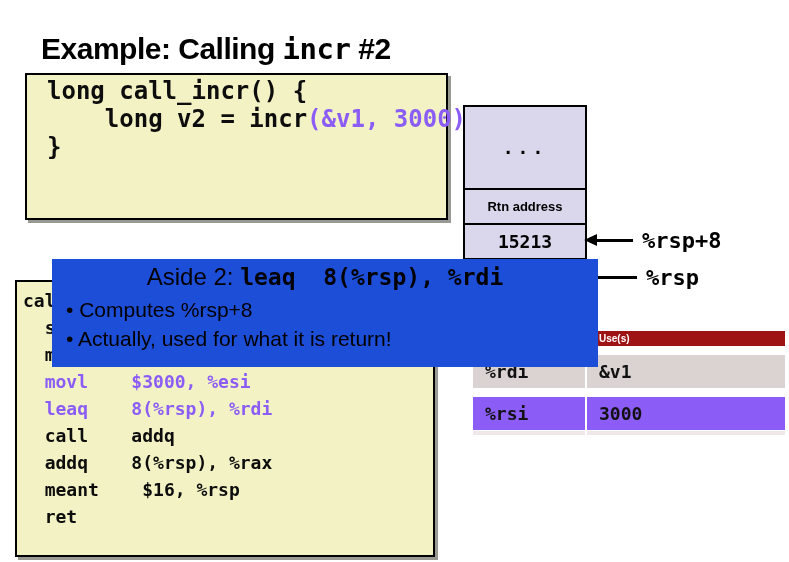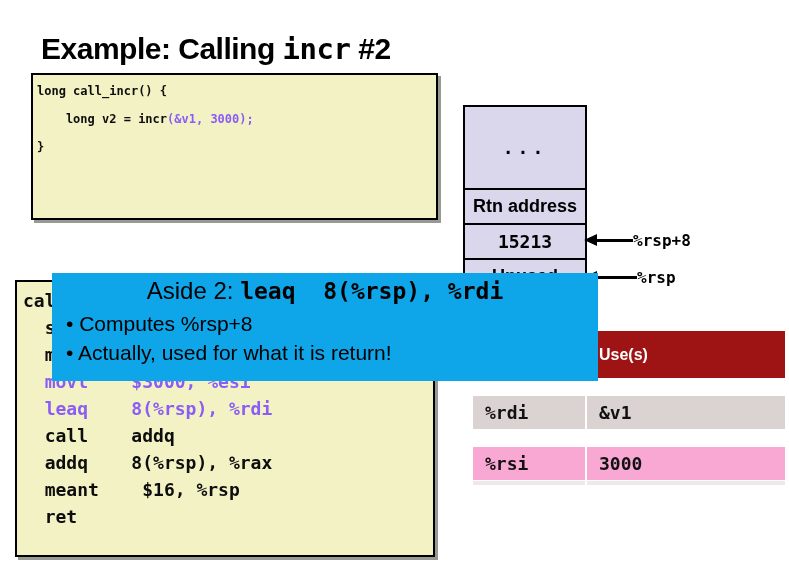--- a/index.html
+++ b/index.html
@@ -9,65 +9,65 @@
   .mono{font-family:"DejaVu Sans Mono",monospace;}
 
   
   .title{position:absolute;left:25px;top:16px;margin:16px;font-size:30px;font-weight:700;letter-spacing:-0.5px;}
   .title .mono{font-size:29px;font-weight:700;}
 
   
   .code-block{position:absolute;background:#F2F2C4;border:2px solid #000;
               box-shadow:3px 3px 0 rgba(70,70,60,0.55);
               font-family:"DejaVu Sans Mono",monospace;font-weight:700;color:#0d0d0d;}
-  .c-block{left:31px;top:73px;width:399px;height:141px;font-size:12px;line-height:28px;padding:2px 0 0 4px;}
+  .c-block{left:25px;top:73px;width:399px;height:141px;font-size:24px;line-height:28px;padding:2px 0 0 20px;}
   .asm-block{left:15px;top:280px;width:410px;height:268px;font-size:18px;line-height:27px;padding:5px 0 0 6px;}
   .code-line{white-space:pre;}
   .seg-k{color:#0d0d0d;}
   .seg-r{color:#8b5cf6;}
 
   
   .stack-heading{position:absolute;left:512px;top:61px;width:200px;text-align:center;
                  font-size:18px;font-weight:700;}
   .stack-box{position:absolute;left:463px;top:105px;width:120px;border:2px solid #000;background:#DAD7ED;}
   .stack-cell{border-top:2px solid #000;height:33px;display:flex;align-items:center;justify-content:center;
-              font-weight:700;font-size:18px;}
+              font-weight:700;font-size:13px;}
   .stack-cell:first-child{border-top:none;height:81px;}
   .stack-cell[data-kind="dots"],.stack-cell[data-kind="value"]{
               font-family:"DejaVu Sans Mono",monospace;font-size:18px;}
   .stack-cell[data-kind="dots"]{letter-spacing:4px;}
 
   
   .ptr{position:absolute;display:flex;align-items:center;height:14px;}
   .ptr .head{width:0;height:0;border-top:6px solid transparent;border-bottom:6px solid transparent;
              border-right:13px solid #000;}
   .ptr .line{height:3px;background:#000;}
-  .ptr .lbl{font-family:"DejaVu Sans Mono",monospace;font-weight:700;font-size:16px;}
+  .ptr .lbl{font-family:"DejaVu Sans Mono",monospace;font-weight:700;font-size:22px;margin-left:9px;}
   .ptr-rsp8{left:584px;top:233px;}
   .ptr-rsp8 .line{width:36px;}
   .ptr-rsp{left:584px;top:270px;}
   .ptr-rsp .line{width:40px;}
 
   
   .reg-table{position:absolute;left:473px;top:331px;width:312px;}
   .rt-header,.rt-row{display:flex;gap:2px;}
-  .rt-row{margin-top:18px;}
-  .rt-h{background:#9E1414;color:#fff;font-weight:700;font-size:16px;height:47px;
+  .rt-row{margin-top:9px;}
+  .rt-h{background:#9E1414;color:#fff;font-weight:700;font-size:10px;height:15px;
         display:flex;align-items:center;padding-left:12px;box-sizing:border-box;}
   .rt-td{font-family:"DejaVu Sans Mono",monospace;font-weight:700;font-size:18px;height:33px;
          display:flex;align-items:center;padding-left:12px;box-sizing:border-box;color:#111;}
   .c1{width:112px;}
   .c2{width:198px;}
   .rt-row:nth-of-type(2) .rt-td{background:#DBD2D2;}
-  .rt-row:nth-of-type(3) .rt-td{background:#f9a8d4;}
+  .rt-row:nth-of-type(3) .rt-td{background:#8b5cf6;}
   .rt-bottom{height:4px;margin-top:1px;display:flex;gap:2px;}
   .rt-bottom div{background:#F0E8E8;}
 
   
-  .aside-box{position:absolute;left:52px;top:273px;width:546px;height:108px;background:#0ea5e9;
+  .aside-box{position:absolute;left:52px;top:259px;width:546px;height:108px;background:#1d4ed8;
              z-index:10;box-sizing:border-box;padding:1px 10px 0;}
   .aside-title{text-align:center;font-size:24px;line-height:33px;font-weight:400;}
   .aside-title .mono{font-size:23px;font-weight:700;}
   .aside-bullets{list-style:none;margin:1px 0 8px;padding:0 0 0 4px;font-size:21px;line-height:29px;}
   .aside-bullets li::before{content:"• ";}
 </style>
 </head>
 <body>
 
 <div class="slide">

